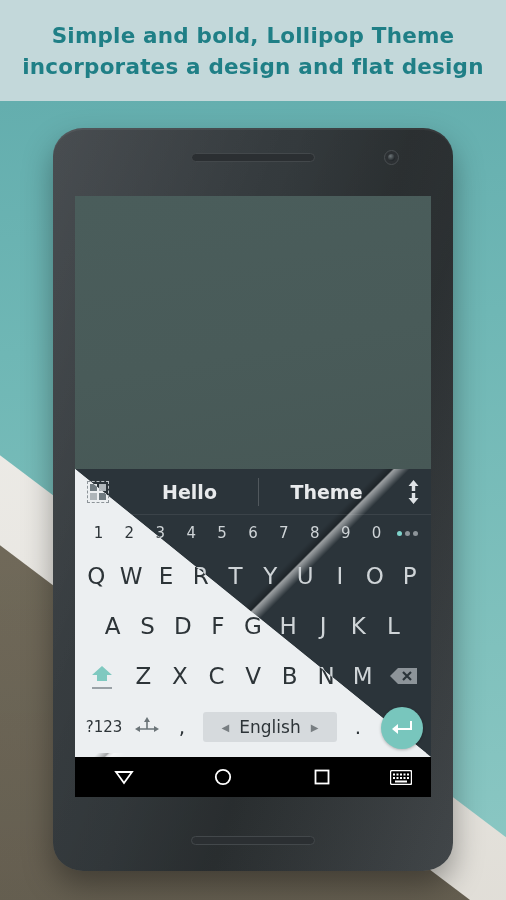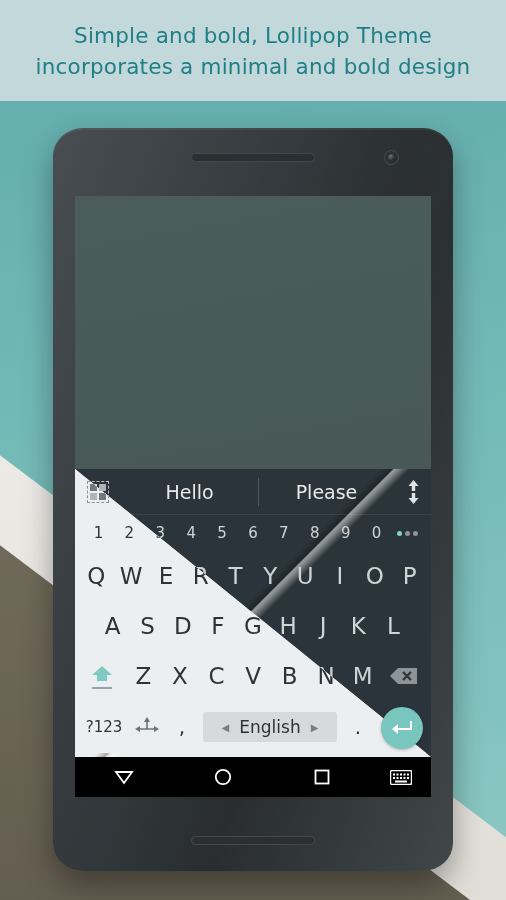--- a/index.html
+++ b/index.html
@@ -13,21 +13,21 @@
 
   
   #promo-header{
     position:absolute; left:0; top:0; width:506px; height:101px;
     background:#c3d8da;
     display:flex; flex-direction:column; align-items:center; justify-content:center;
     gap:6px; z-index:40;
   }
   .promo-line{
     color:#1f7f86; font-size:21.5px; letter-spacing:.2px; white-space:nowrap;
-    font-family:"DejaVu Sans", sans-serif; font-weight:400;
+    font-family:"DejaVu Sans", sans-serif; font-weight:700;
   }
 
   
   #scene{ position:absolute; left:0; top:101px; width:506px; height:799px; overflow:hidden; z-index:0;}
   #wall{
     position:absolute; inset:0;
     background:linear-gradient(175deg,#64aeae 0%,#6fb7b5 30%,#80c1bd 70%,#8cc8c4 100%);
   }
   #floor-white{
     position:absolute; left:-40px; top:0; width:620px; height:900px;
@@ -107,21 +107,21 @@
   }
   #kb-diag-shadow{
     position:absolute; inset:0; pointer-events:none;
     background:linear-gradient(135deg, rgba(0,0,0,0) 47.6%, rgba(0,0,0,.30) 49.2%,
                rgba(0,0,0,0) 50.2%);
   }
 
   
   #suggestion-bar{
     position:absolute; left:0; top:0; width:356px; height:46px;
-    display:flex; align-items:center; z-index:3;
+    display:flex; align-items:center; z-index:3;font-weight:bold;
   }
   #suggestion-bar::after{
     content:""; position:absolute; left:0; bottom:0; width:100%; height:1px;
     background:rgba(255,255,255,.08);
   }
   #theme-icon-key{
     width:46px; height:46px; display:flex; align-items:center; justify-content:center;
     flex:0 0 46px;
   }
   .theme-glyph{
@@ -215,21 +215,21 @@
     background:#000; display:flex; align-items:center; z-index:7;
   }
   .nav-btn{ flex:1; display:flex; align-items:center; justify-content:center; height:100%; }
   #nav-ime{ flex:0 0 60px; }
 </style>
 </head>
 <body>
 
 <div id="promo-header">
   <div class="promo-line">Simple and bold, Lollipop Theme</div>
-  <div class="promo-line">incorporates a minimal and bold design</div>
+  <div class="promo-line">incorporates a design and flat design</div>
 </div>
 
 <div id="scene">
   <div id="wall"></div>
   <div id="floor-white"></div>
   <div id="floor-taupe"></div>
   <div id="floor-shadow"></div>
 </div>
 
 <div id="phone">
@@ -255,21 +255,21 @@
               <span></span>
                 <span></span>
                 <span></span>
                 <span></span>
             </div>
           </div>
           <div class="suggestion">
             <span>Hello</span>
           </div>
           <div class="suggestion">
-            <span>Please</span>
+            <span>Theme</span>
           </div>
           <div id="expand-suggestions">
             <svg width="13" height="26" viewBox="0 0 13 26">
               <polygon points="6.5,1 11.5,7 8.2,7 8.2,12 4.8,12 4.8,7 1.5,7" fill="#dfe3e6"></polygon>
               <polygon points="6.5,25 11.5,19 8.2,19 8.2,14 4.8,14 4.8,19 1.5,19" fill="#dfe3e6"></polygon>
             </svg>
           </div>
         </div>
 
         <div class="kb-row" id="row-nums">

